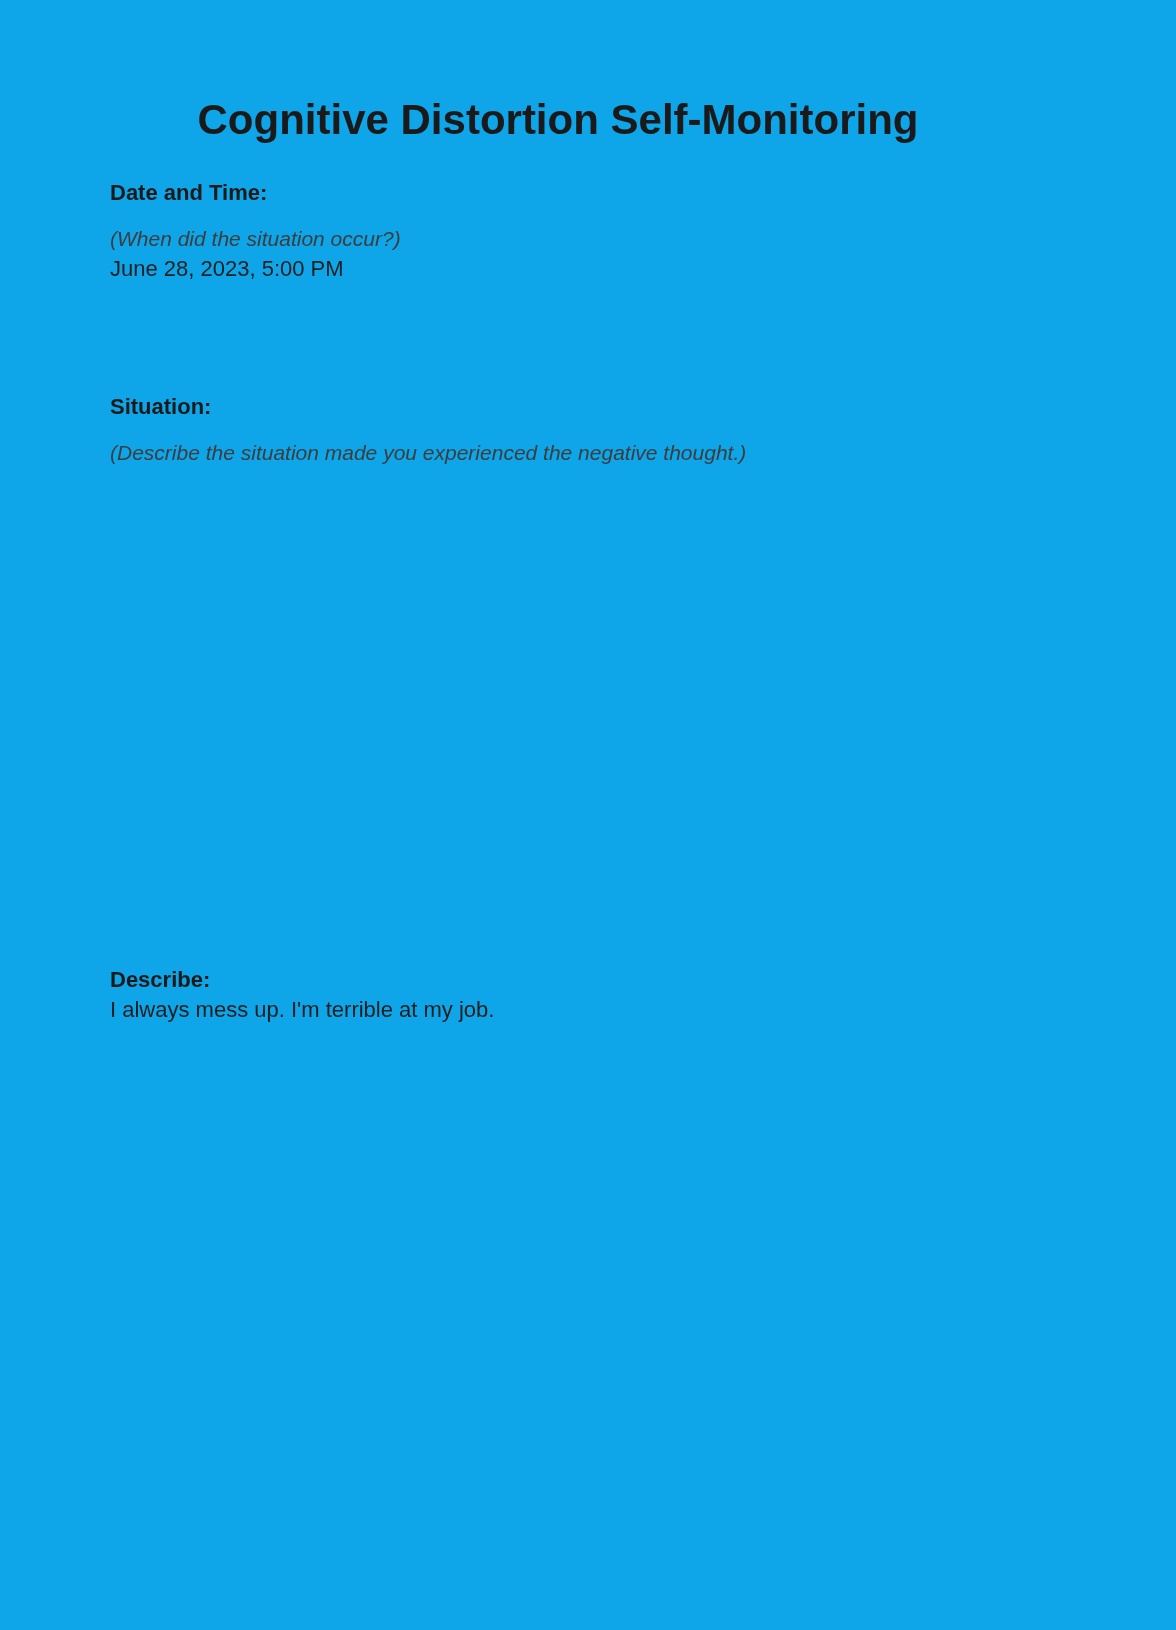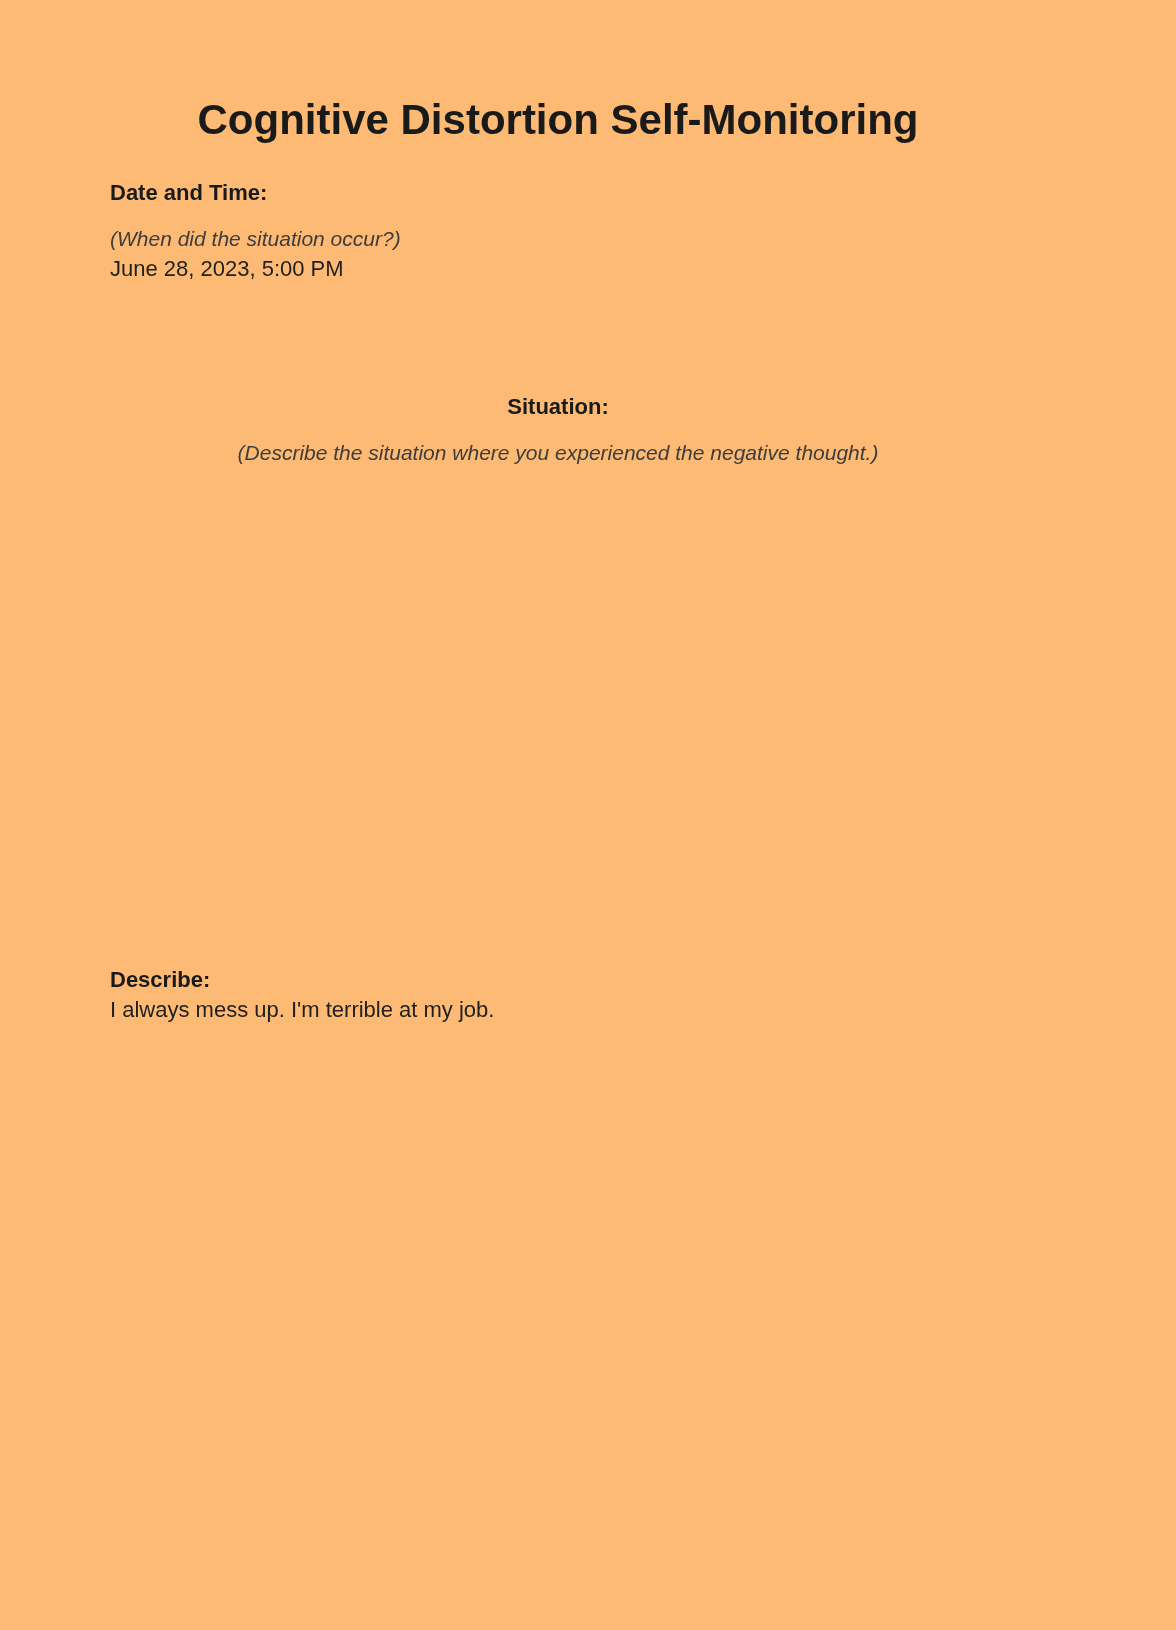--- a/index.html
+++ b/index.html
@@ -4,21 +4,21 @@
 <style>
   html, body {
     margin: 0;
     padding: 0;
     background: #ffffff;
   }
   .page {
     position: relative;
     width: 1176px;
     height: 1630px;
-    background: #fdba74;
+    background: #0ea5e9;
     box-sizing: border-box;
     padding: 96px 170px 0 110px;
     overflow: hidden;
     font-family: "Liberation Sans", "DejaVu Sans", sans-serif;
     color: #1a1a1a;
   }
   .doc-title {
     margin: 0;
     font-size: 42px;
     line-height: 48px;
@@ -42,39 +42,39 @@
     color: #3d3d3d;
   }
   .section-answer {
     margin: 4px 0 0 0;
     font-size: 22px;
     line-height: 26px;
     font-weight: normal;
     color: #1f1f1f;
   }
   .section-date-time { margin-top: 36px; }
-  .section-situation { margin-top: 112px; text-align: center; }
+  .section-situation { margin-top: 112px; }
   .section-thoughts  { margin-top: 501px; }
 </style>
 </head>
 <body>
 
 <div class="page">
 
   <h1 class="doc-title">Cognitive Distortion Self-Monitoring</h1>
 
   <section class="section section-date-time">
     <div class="section-label">Date and Time:</div>
     <div class="section-prompt">(When did the situation occur?)</div>
     <div class="section-answer">June 28, 2023, 5:00 PM</div>
   </section>
 
   <section class="section section-situation">
     <div class="section-label">Situation:</div>
-    <div class="section-prompt">(Describe the situation where you experienced the negative thought.)</div>
+    <div class="section-prompt">(Describe the situation made you experienced the negative thought.)</div>
   </section>
 
   <section class="section section-thoughts">
     <div class="section-label">Describe:</div>
     <div class="section-answer">I always mess up. I'm terrible at my job.</div>
   </section>
 
 </div>
 
 </body></html>

